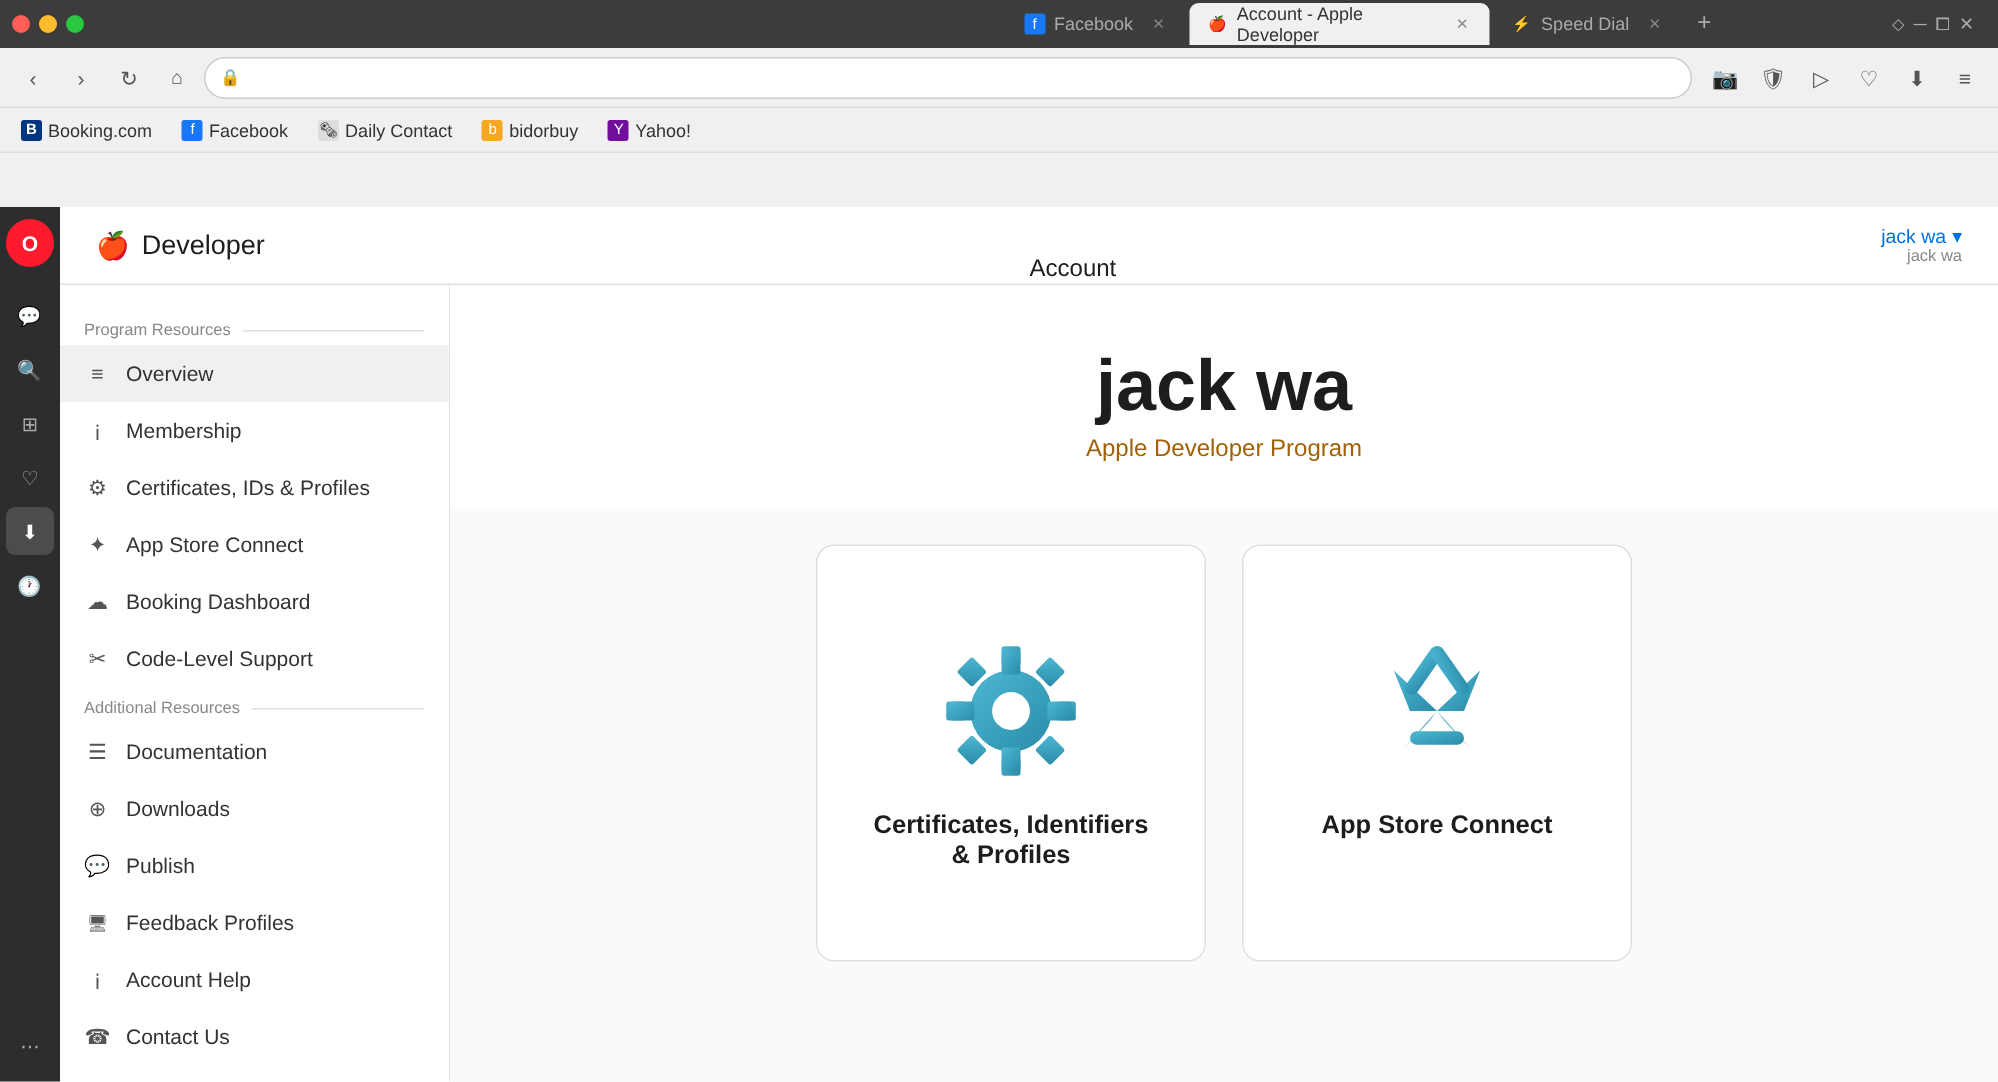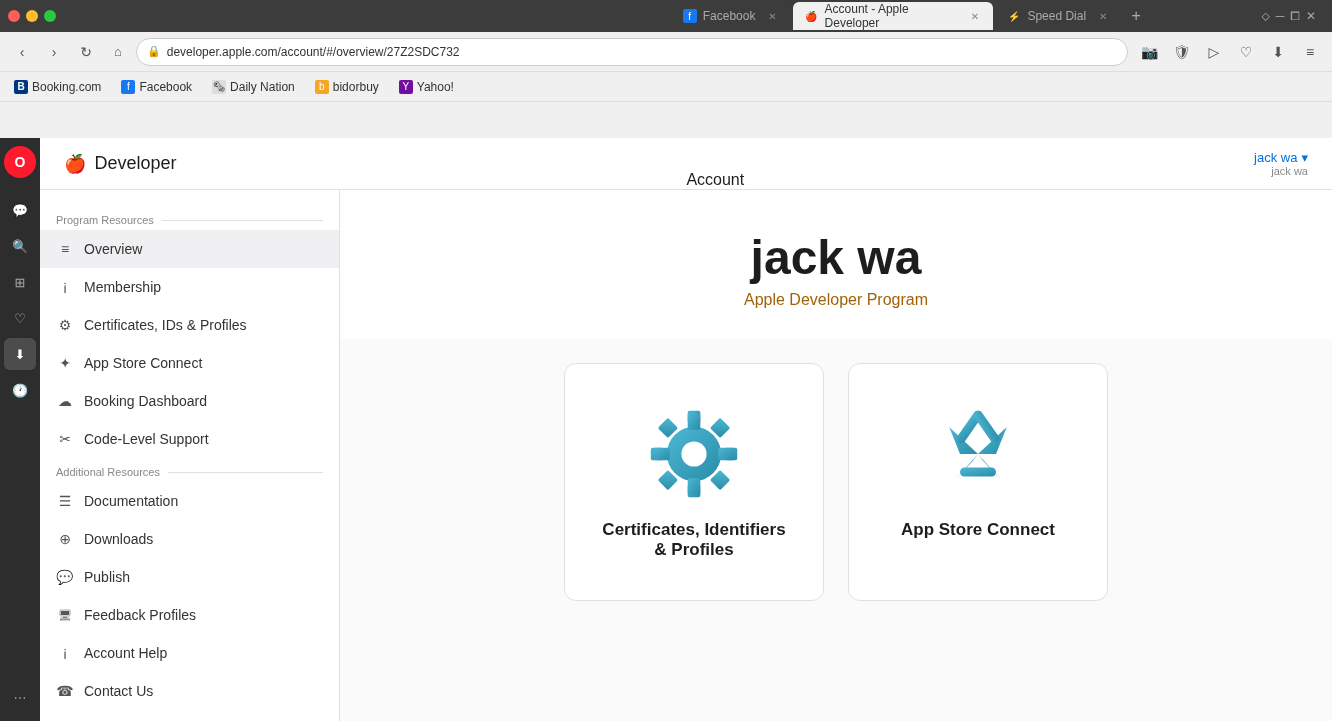--- a/index.html
+++ b/index.html
@@ -37,35 +37,35 @@
     .dev-header { display: flex; align-items: center; height: 52px; background: rgba(255,255,255,0.95); border-bottom: 1px solid #e0e0e0; padding: 0 24px; }
     .dev-logo { display: flex; align-items: center; gap: 8px; font-size: 18px; font-weight: 500; color: #1d1d1f; }
     .dev-header-title { flex: 1; text-align: center; font-size: 16px; color: #1d1d1f; font-weight: 400; margin-top: 32px; }
     .dev-header-user { display: flex; flex-direction: column; align-items: flex-end; font-size: 13px; color: #0071e3; cursor: pointer; }
     .dev-header-user-name { display: flex; align-items: center; gap: 4px; }
 
     
     .main-layout { display: flex; flex: 1; overflow: hidden; }
 
     
-    .sidebar-nav { width: 300px; background: white; border-right: 1px solid #e0e0e0; overflow-y: auto; padding: 16px 0; flex-shrink: 0; }
+    .sidebar-nav { width: 260px; background: white; border-right: 1px solid #e0e0e0; overflow-y: auto; padding: 16px 0; flex-shrink: 0; }
     .sidebar-section-label { font-size: 11px; color: #888; padding: 8px 16px 4px 16px; display: flex; align-items: center; gap: 8px; }
     .sidebar-section-label::after { content: ''; flex: 1; height: 1px; background: #e0e0e0; }
     .sidebar-nav-item { display: flex; align-items: center; gap: 10px; padding: 10px 16px; font-size: 14px; color: #333; cursor: pointer; border-radius: 0; }
     .sidebar-nav-item.active { background: #f0f0f2; font-weight: 500; }
     .nav-item-icon { width: 18px; height: 18px; display: flex; align-items: center; justify-content: center; color: #555; font-size: 14px; flex-shrink: 0; }
 
     
     .page-content { flex: 1; overflow-y: auto; background: #fafafa; }
     .user-hero { text-align: center; padding: 40px 20px 30px; background: white; }
     .user-hero-name { font-size: 48px; font-weight: 700; color: #1d1d1f; margin-bottom: 6px; }
     .user-hero-program { font-size: 16px; color: #a16207; }
 
     .cards-section { padding: 24px 60px; display: flex; gap: 24px; justify-content: center; }
-    .card { background: white; border-radius: 12px; border: 1px solid #e0e0e0; padding: 40px 30px; width: 260px; display: flex; flex-direction: column; align-items: center; text-align: center; gap: 16px; cursor: pointer; transition: box-shadow 0.2s; }
+    .card { background: white; border-radius: 12px; border: 1px solid #e0e0e0; padding: 60px 30px; width: 260px; display: flex; flex-direction: column; align-items: center; text-align: center; gap: 16px; cursor: pointer; transition: box-shadow 0.2s; }
     .card-icon { width: 100px; height: 100px; display: flex; align-items: center; justify-content: center; }
     .card-title { font-size: 17px; font-weight: 600; color: #1d1d1f; }
     .card-desc { font-size: 13px; color: #666; line-height: 1.5; }
 
     
     .gear-svg { width: 90px; height: 90px; }
     .appstore-svg { width: 90px; height: 90px; }
 
     
     ::-webkit-scrollbar { width: 6px; }
@@ -120,21 +120,20 @@
     </div>
   </div>
 
   <div class="toolbar">
     <button class="nav-btn">‹</button>
     <button class="nav-btn">›</button>
     <button class="nav-btn">↻</button>
     <button class="nav-btn" style="font-size:13px;">⌂</button>
     <div class="address-bar-wrapper">
       <span class="address-bar-lock">🔒</span>
-      <span class="address-bar-text">developer.apple.com/account/#/overview/27Z2SDC732</span>
     </div>
     <div class="toolbar-icons">
       <button class="toolbar-icon-btn" title="Screenshot">📷</button>
       <button class="toolbar-icon-btn" title="Security">🛡</button>
       <button class="toolbar-icon-btn" title="Player">▷</button>
       <button class="toolbar-icon-btn" title="Bookmarks">♡</button>
       <button class="toolbar-icon-btn" title="Downloads">⬇</button>
       <button class="toolbar-icon-btn" title="Menu">≡</button>
     </div>
   </div>
@@ -143,21 +142,21 @@
     <div class="bookmark-item">
       <div class="bookmark-favicon" style="background:#003580; color:white; font-weight:bold;">B</div>
       <span>Booking.com</span>
     </div>
     <div class="bookmark-item">
       <div class="bookmark-favicon" style="background:#1877f2; color:white;">f</div>
       <span>Facebook</span>
     </div>
     <div class="bookmark-item">
       <div class="bookmark-favicon" style="background:#ddd; color:#333;">🗞</div>
-      <span>Daily Nation</span>
+      <span>Daily Contact</span>
     </div>
     <div class="bookmark-item">
       <div class="bookmark-favicon" style="background:#f5a623; color:white;">b</div>
       <span>bidorbuy</span>
     </div>
     <div class="bookmark-item">
       <div class="bookmark-favicon" style="background:#720e9e; color:white;">Y</div>
       <span>Yahoo!</span>
     </div>
   </div>

